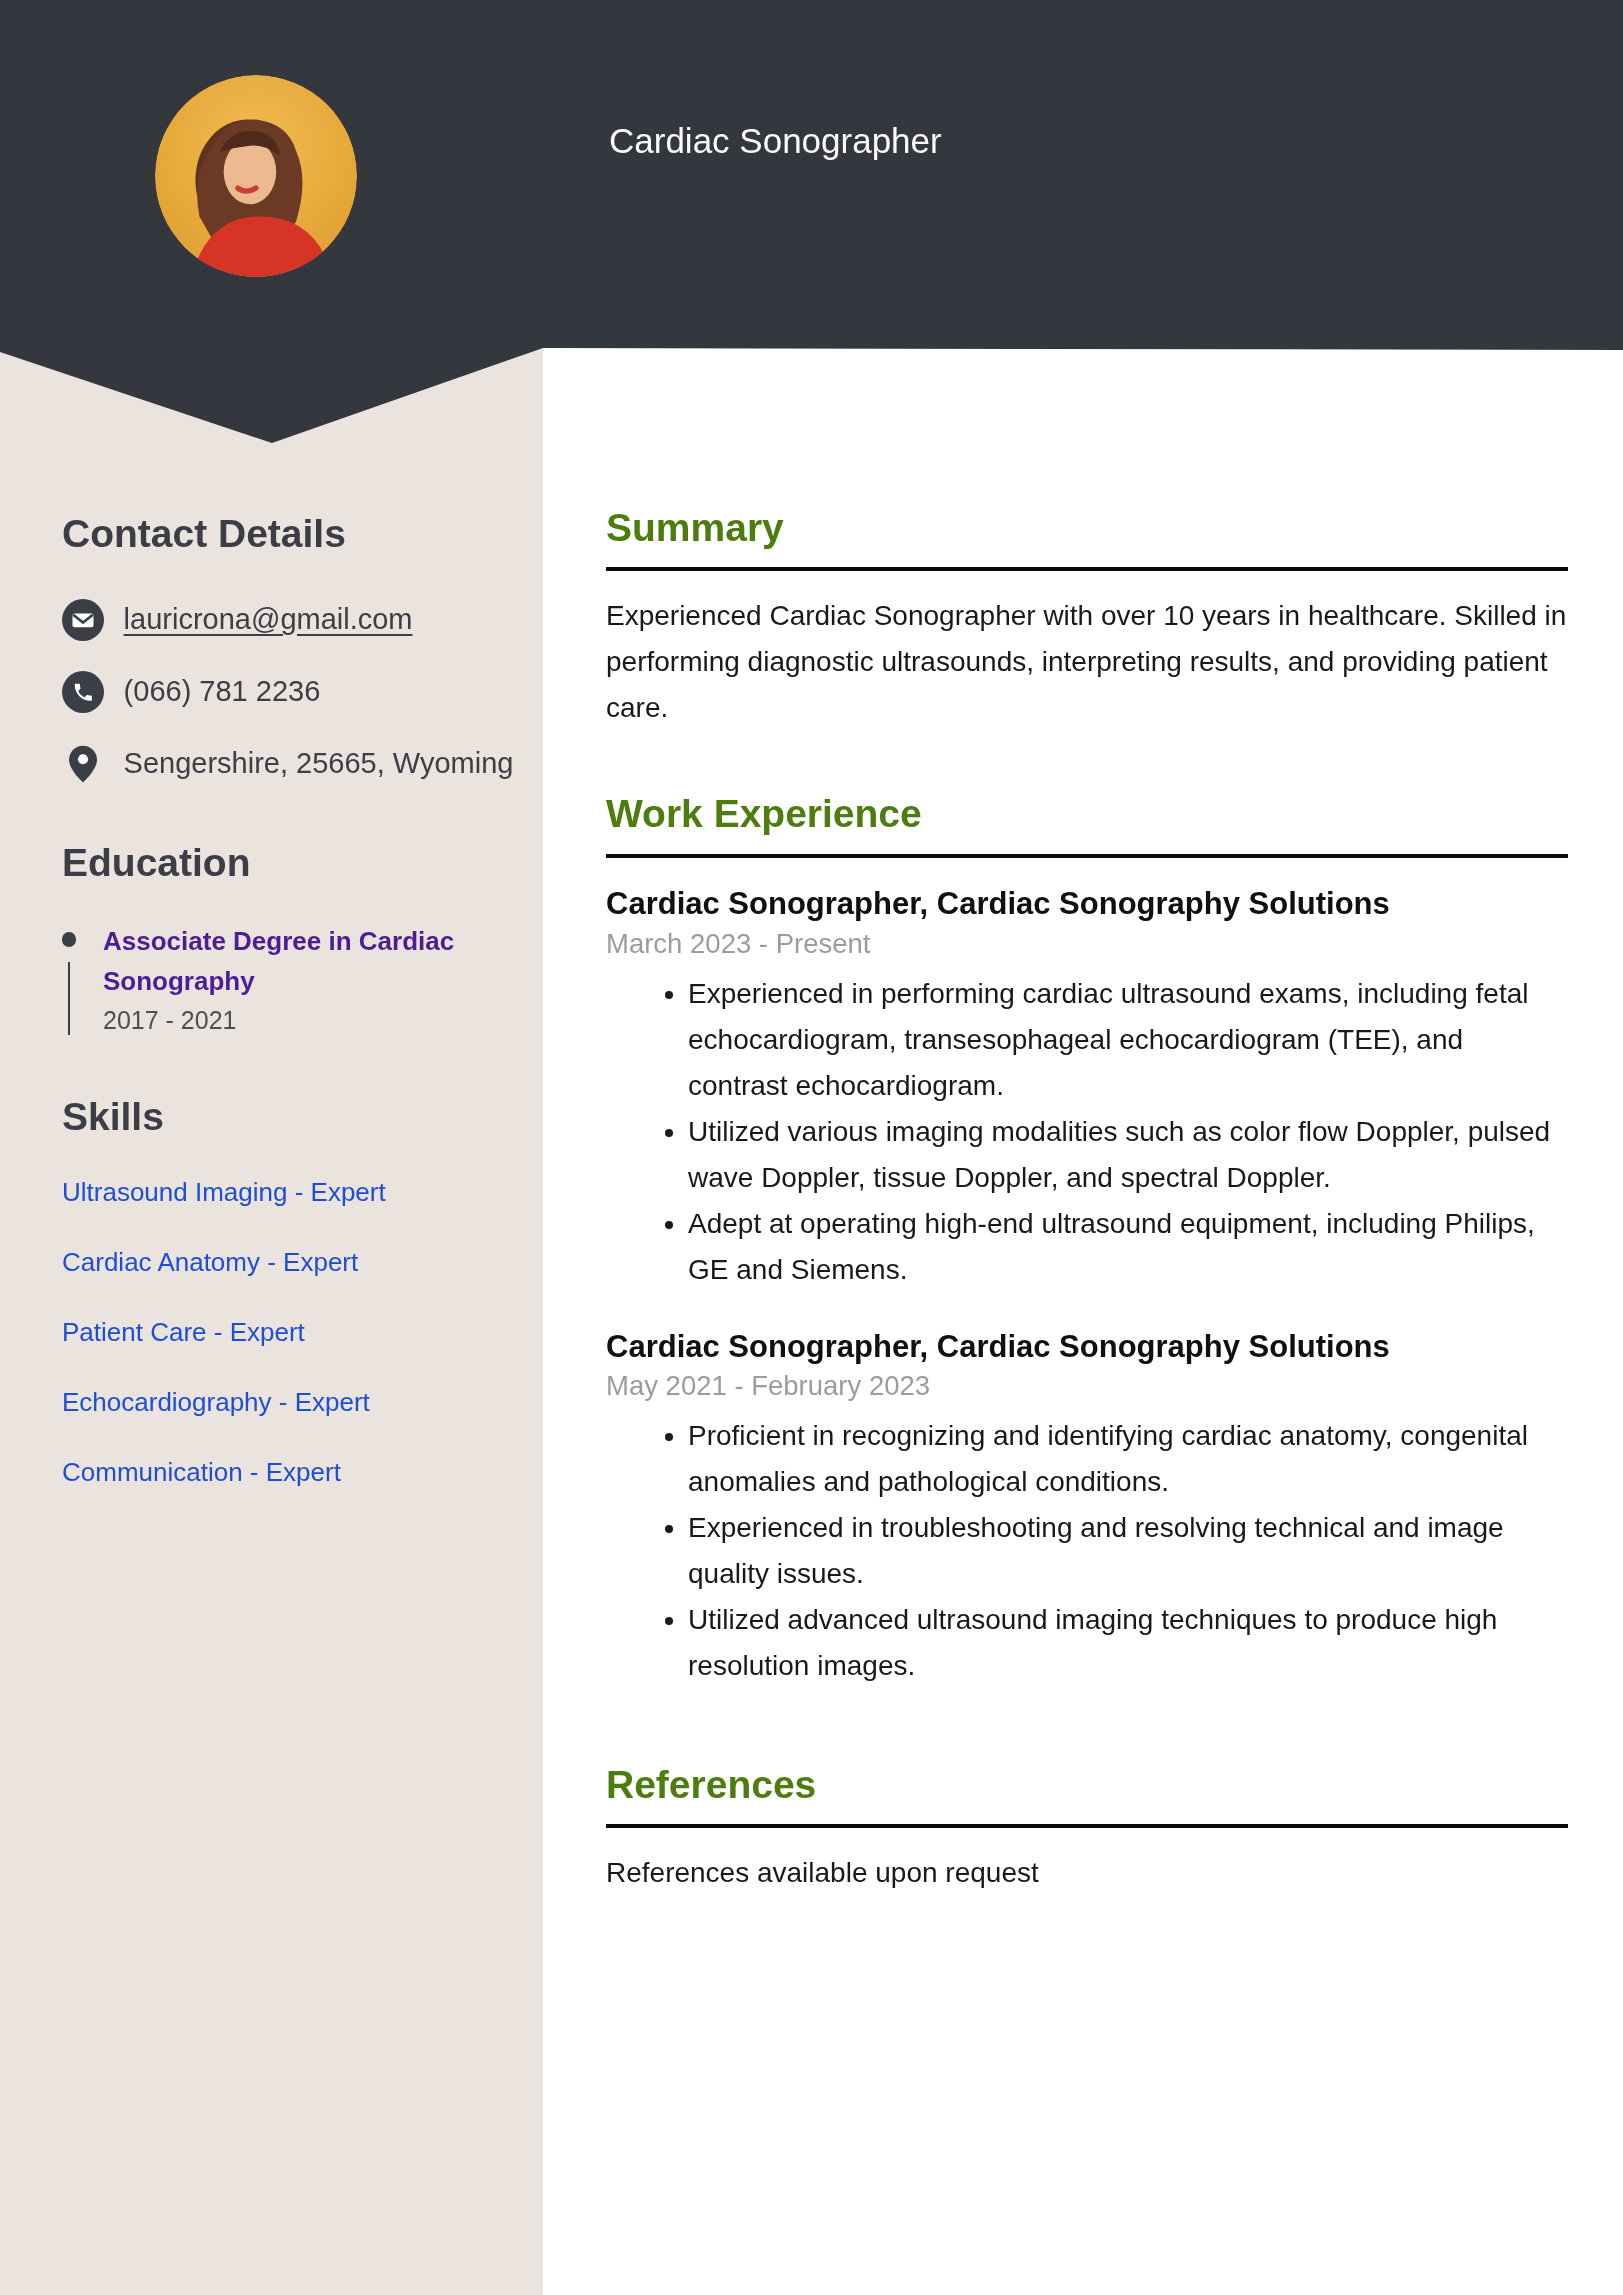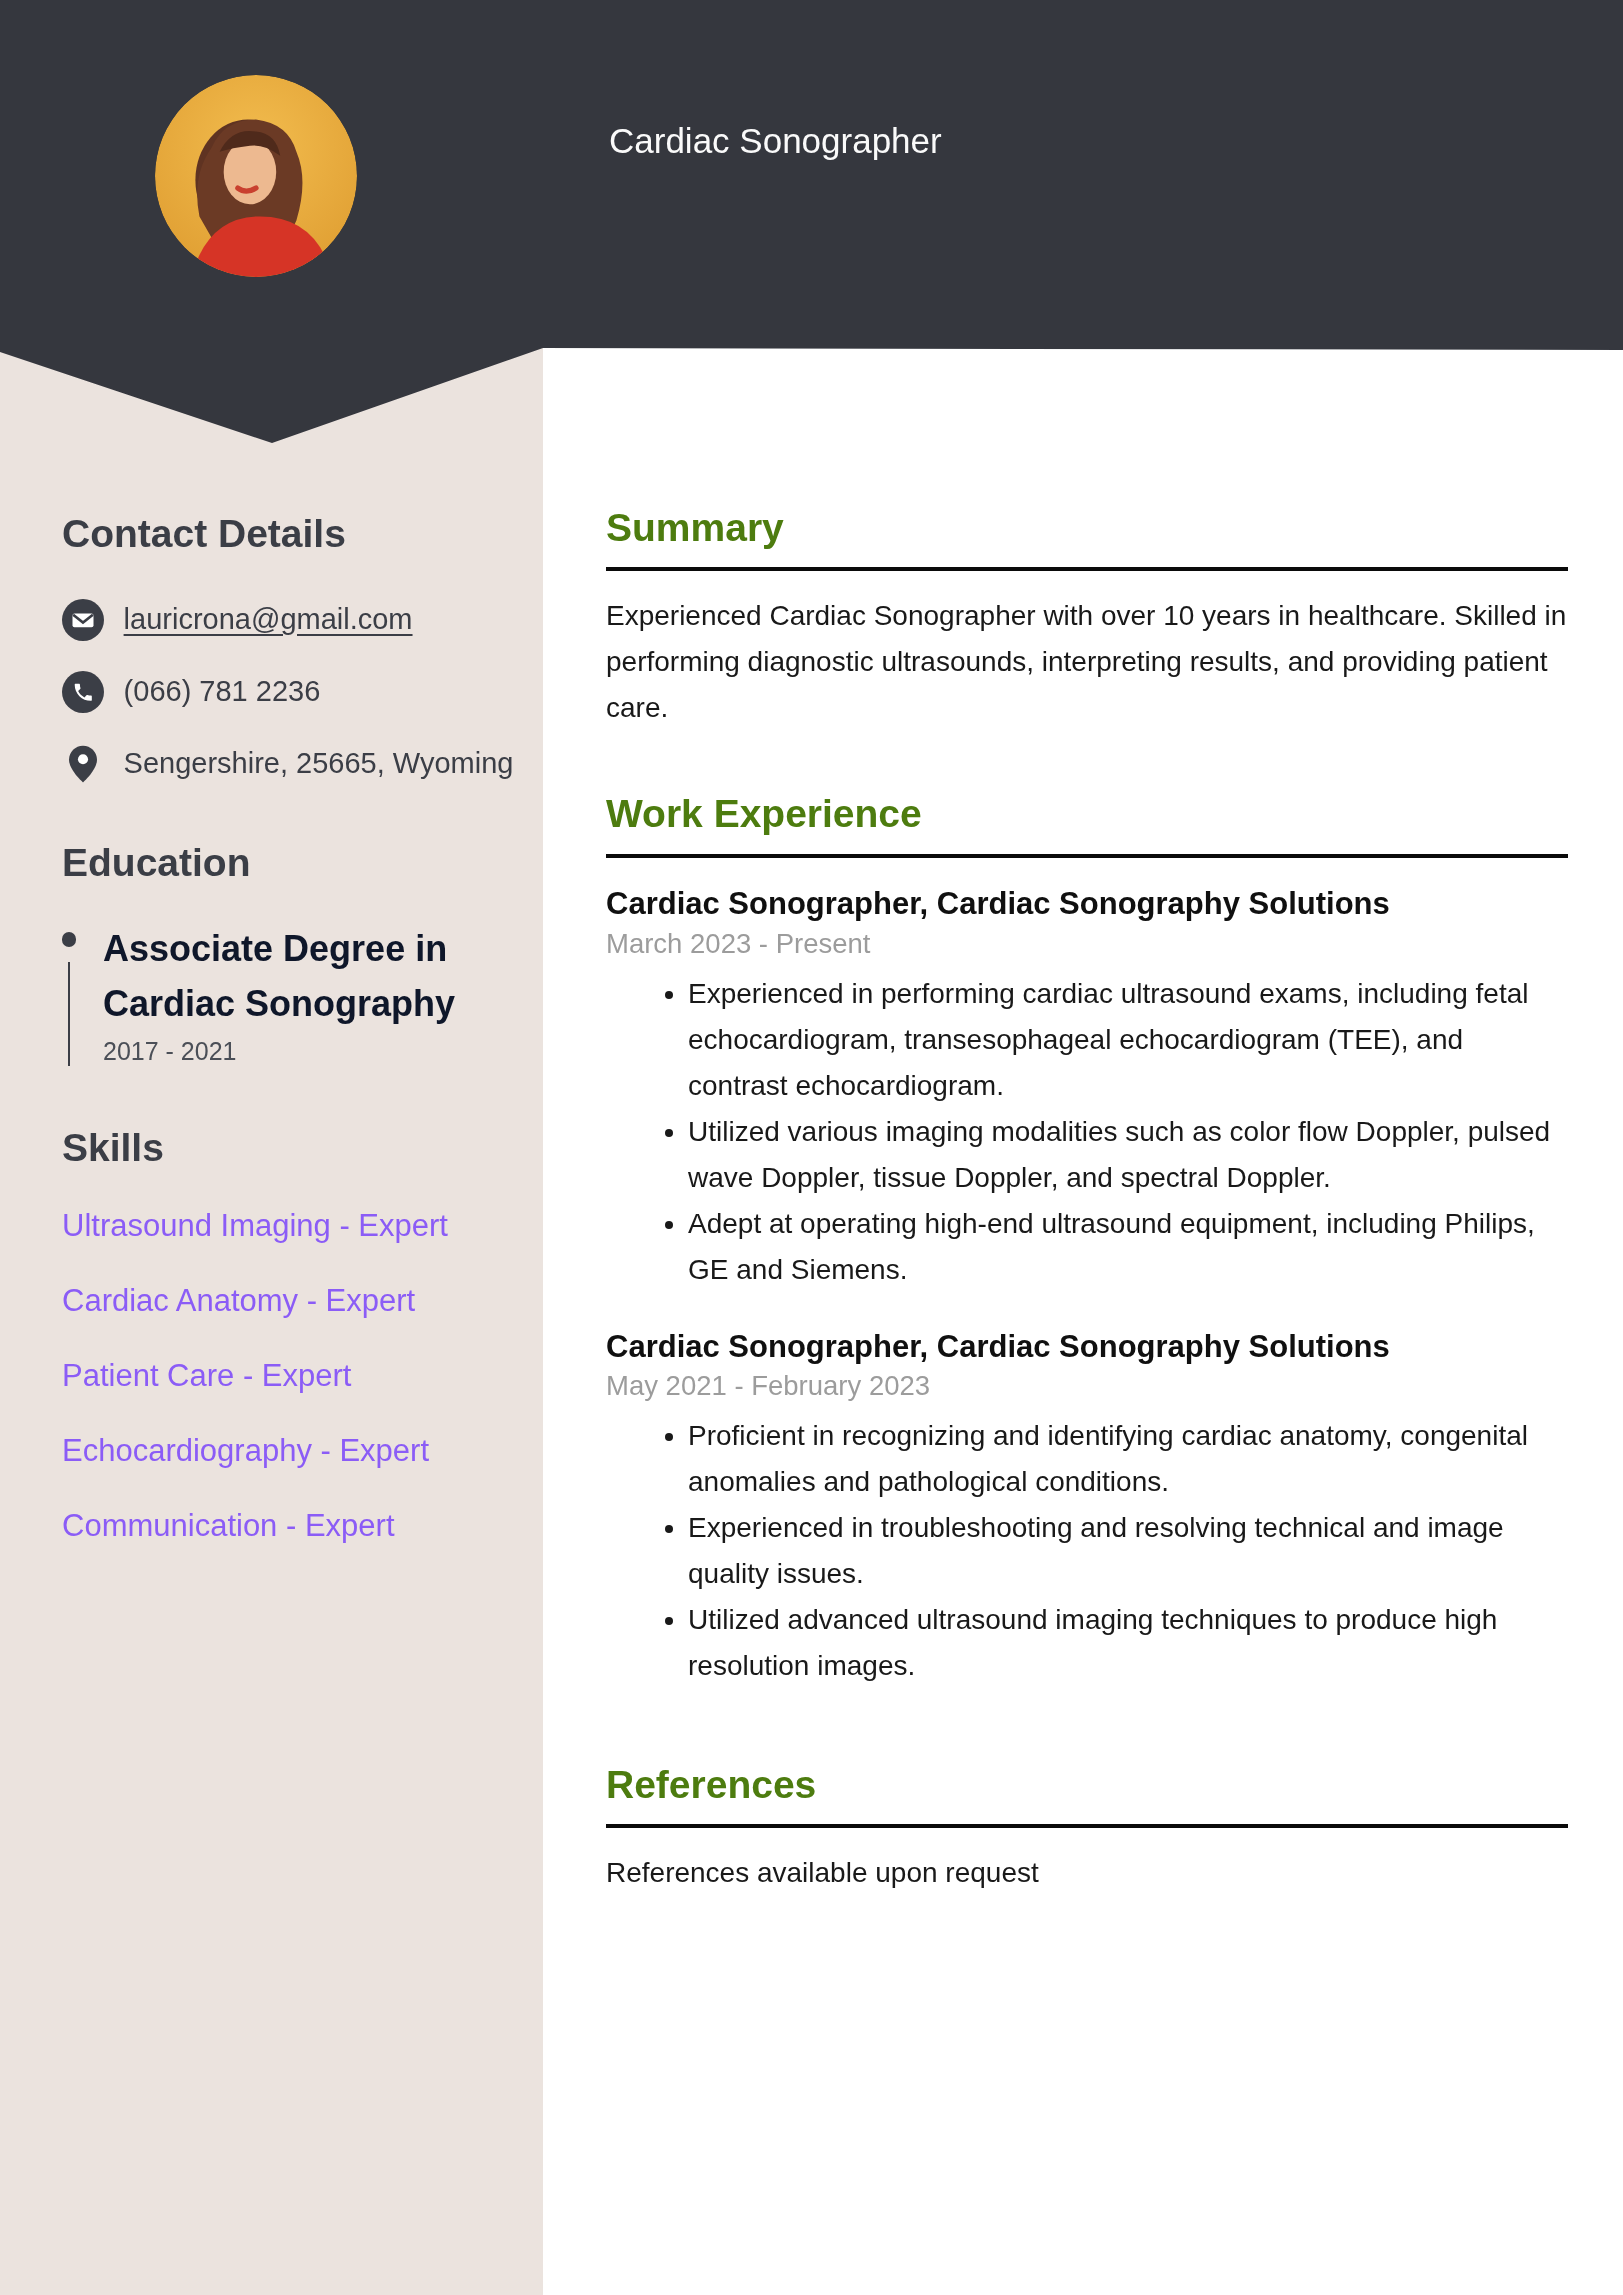--- a/index.html
+++ b/index.html
@@ -24,26 +24,26 @@
   .contact-row{display:flex;align-items:center;margin-bottom:30px;}
   .cicon{width:42px;height:42px;flex:0 0 42px;margin-right:19.6px;}
   .cicon svg{display:block;width:42px;height:42px;}
   .contact-text{font-size:29px;color:#3b3e46;white-space:nowrap;}
   a.contact-text{text-decoration:underline;text-underline-offset:5.2px;color:#3b3e46;}
   .edu-section{margin-top:56px;}
   .edu-entry{display:flex;margin-top:35px;}
   .edu-timeline{width:41px;flex:0 0 41px;position:relative;}
   .edu-dot{position:absolute;left:0;top:11.8px;width:14.4px;height:14.4px;border-radius:50%;background:#3b3e46;}
   .edu-line{position:absolute;left:5.9px;top:41px;bottom:5.2px;width:2.6px;background:#3b3e46;}
-  .edu-degree{font-size:36px;font-weight:600;color:#0f172a;line-height:1.55;}
+  .edu-degree{font-size:26px;font-weight:600;color:#4c1d95;line-height:1.55;}
   .edu-school{font-size:29px;color:#4b4f57;line-height:1.55;margin-top:9.2px;}
   .edu-dates{font-size:25px;color:#4b4f57;line-height:1.55;}
   .skills-section{margin-top:55px;}
   .skills-list{list-style:none;margin:37px 0 0 0;padding:0;}
-  .skills-list li{font-size:31px;color:#8b5cf6;margin-bottom:39px;white-space:nowrap;}
+  .skills-list li{font-size:26px;color:#1d4ed8;margin-bottom:39px;white-space:nowrap;}
   
   .main-content{position:absolute;left:606px;top:505px;width:962px;}
   .main-heading{font-size:39px;font-weight:600;color:#4d7c0f;margin:0;line-height:1.2;
         padding-bottom:15.7px;border-bottom:4.6px solid #0a0a0a;}
   .summary-text,.references-text{font-size:28px;line-height:46px;color:#191919;margin:22px 0 0 0;}
   .work-section{margin-top:60px;}
   .job{margin-top:27.5px;}
   .job + .job{margin-top:35px;}
   .job-name{font-size:31px;font-weight:600;color:#101010;margin:0;line-height:1.25;}
   .job-dates{font-size:27.5px;color:#9c9c9c;margin-top:3.9px;}

